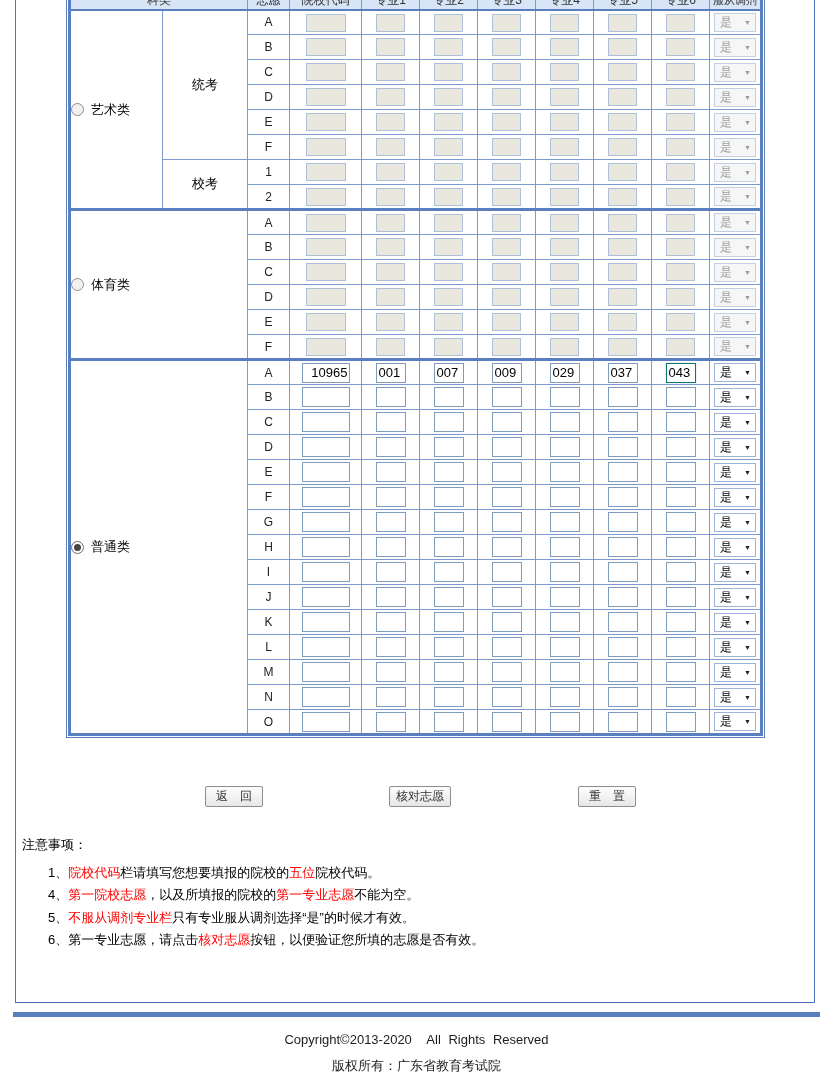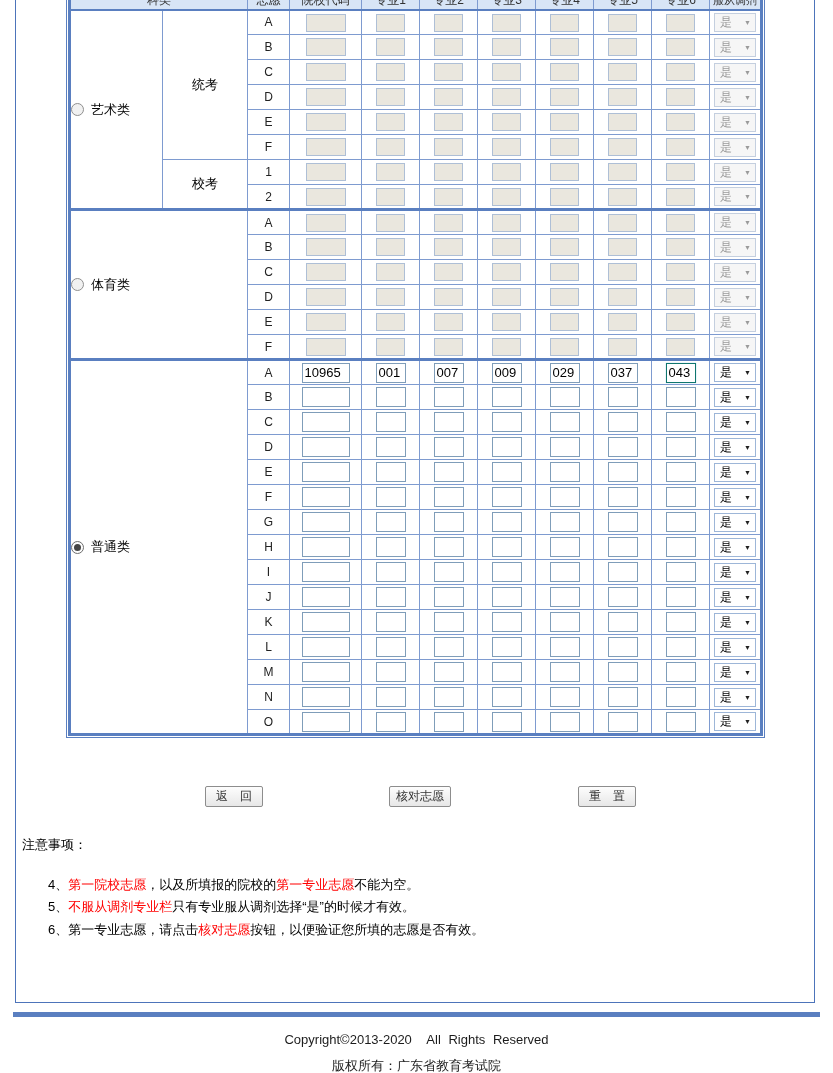--- a/index.html
+++ b/index.html
@@ -27,21 +27,21 @@
   .radio.checked { background:#fdfdfd; border-color:#6e6e6e; }
   .radio.checked::after { content:""; position:absolute; left:2px; top:2px; width:7px; height:7px;
     border-radius:50%; background:#454545; }
   .cat-label { margin-left:7px; font-size:13px; color:#000; vertical-align:middle; }
   td.sub { text-align:center; font-size:13px; color:#000; vertical-align:middle; }
   td.letter { text-align:center; font-size:12px; color:#222; vertical-align:middle; }
 
   td.inp-cell, td.sel-cell { text-align:center; vertical-align:middle; }
   input { height:20px; border:1px solid #7f9db9; background:#fff; font:13px "Liberation Sans", sans-serif;
     padding:0 1px 0 2px; vertical-align:middle; }
-  input.college { width:48px; }
+  input.college { width:48px;text-align:right; }
   input.major { width:30px; }
   input:disabled { background:#eae7de; border:1px solid #aebfd6; height:18px; }
   input.college:disabled { width:40px; }
   input.major:disabled { width:29px; }
   input.focus { border:1px solid #0f766e; box-shadow:0 0 1px #8fc0e8; }
 
   .sel { width:42px; height:19px; margin:0 auto; border:1px solid #9db6d8; background:#fff;
     display:flex; align-items:center; justify-content:space-between; padding:0 4px 0 5px;
     font-size:12px; color:#000; cursor:default; }
   .sel .arr { font-size:7px; color:#222; line-height:1; }
@@ -51,21 +51,21 @@
   
   .btn { position:absolute; top:786px; height:21px; border:1px solid #8d8d8d; border-radius:2px;
     background:linear-gradient(#fdfdfd,#e7e7e7); font:12px "Liberation Sans", sans-serif; color:#333;
     text-align:center; cursor:pointer; }
   .btn-return { left:205px; width:58px; }
   .btn-check  { left:389px; width:62px; }
   .btn-reset  { left:578px; width:58px; }
 
   
   .notes { position:absolute; left:22px; top:836px; font-size:13px; color:#000; }
-  .notes-title { line-height:18px; margin-bottom:20px; }
+  .notes-title { line-height:18px; margin-bottom:8px; }
   .note-item { padding-left:26px; line-height:22.4px; white-space:nowrap; }
   .red { color:#ff0000; }
 
   
   .bottom-bar { position:absolute; left:13px; top:1012px; width:807px; height:5px; background:#5a7fc0; }
   .footer-line1 { position:absolute; left:0; top:1032px; width:833px; text-align:center;
     font-size:13px; color:#1c1c1c; word-spacing:4px; white-space:pre; }
   .footer-line2 { position:absolute; left:0; top:1057px; width:833px; text-align:center;
     font-size:13px; color:#1c1c1c; }
 </style>
@@ -599,20 +599,21 @@
     </table>
   </div>
 
   <button class="btn btn-return">返　回</button>
   <button class="btn btn-check">核对志愿</button>
   <button class="btn btn-reset">重　置</button>
 
   <div class="notes">
     <div class="notes-title">注意事项：</div>
     <div id="notes-items">
+        <div class="note-item"><span>1、</span><span class="red">院校代码</span><span>栏请填写您想要填报的院校的</span><span class="red">五位</span><span>院校代码。</span></div>
         <div class="note-item"><span>4、</span><span class="red">第一院校志愿</span><span>，以及所填报的院校的</span><span class="red">第一专业志愿</span><span>不能为空。</span></div>
         <div class="note-item"><span>5、</span><span class="red">不服从调剂专业栏</span><span>只有专业服从调剂选择“是”的时候才有效。</span></div>
         <div class="note-item"><span>6、</span><span>第一专业志愿，请点击</span><span class="red">核对志愿</span><span>按钮，以便验证您所填的志愿是否有效。</span></div>
       </div>
   </div>
 
   <div class="bottom-bar"></div>
   <div class="footer-line1">Copyright©2013-2020  All Rights Reserved</div>
   <div class="footer-line2">版权所有：广东省教育考试院</div>
 

